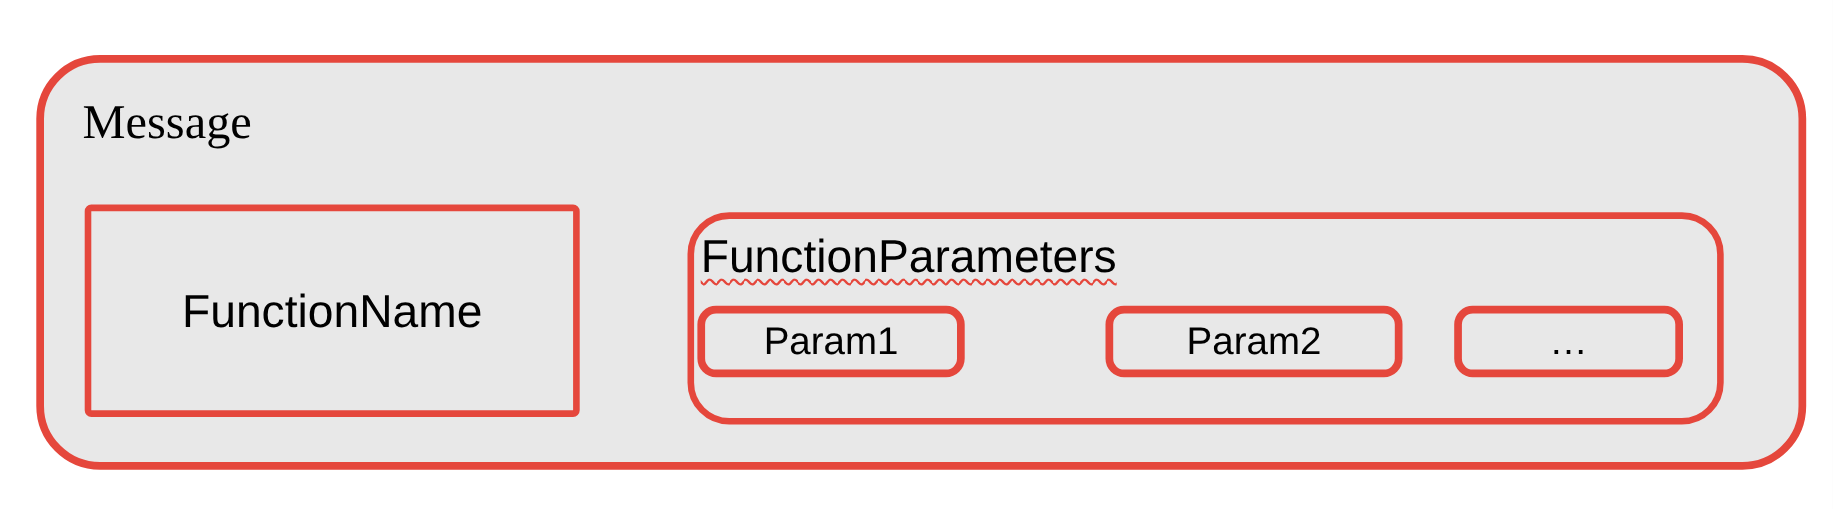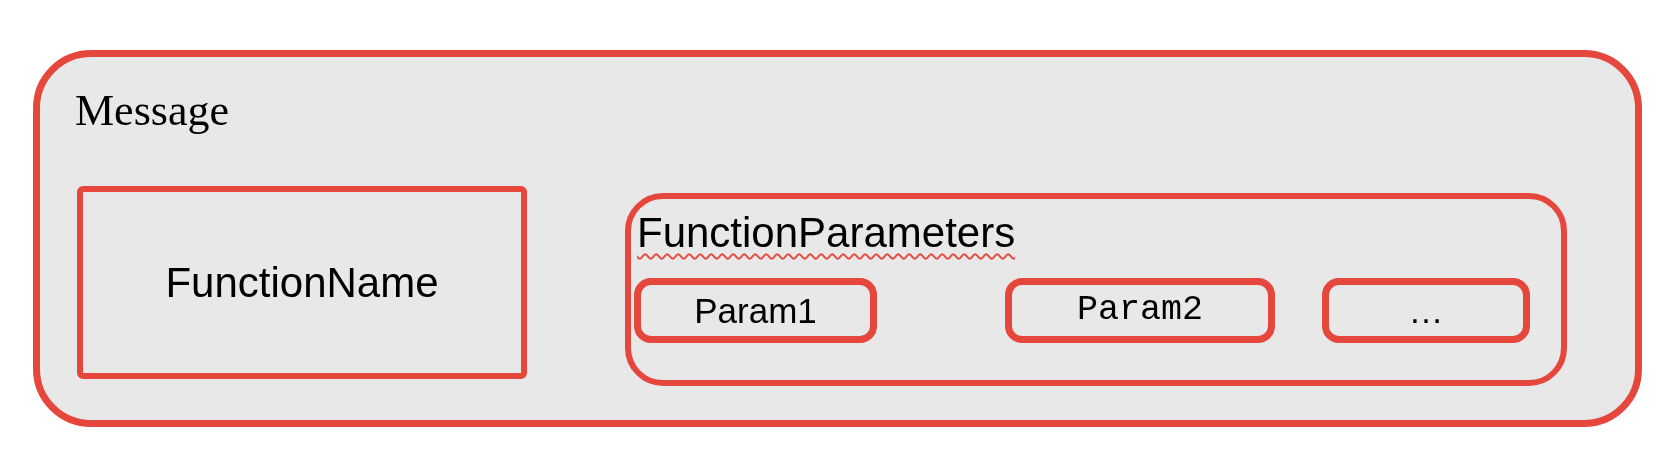--- a/index.html
+++ b/index.html
@@ -70,21 +70,21 @@
     height:65px;
     border:7px solid var(--accent);
     border-radius:17px;
     display:flex;
     align-items:center;
     justify-content:center;
     font-size:35px;
     line-height:37px;
   }
   .param-1{left:634px;width:243px;}
-  .param-2{left:1005px;width:270px;font-family:Liberation Mono, monospace;}
+  .param-2{left:1005px;width:270px;}
   .param-more{left:1322px;width:208px;}
 </style>
 </head>
 <body>
 
 <div class="canvas">
 
   <div class="box message-box"></div>
 
   <div class="message-label">Message</div>

